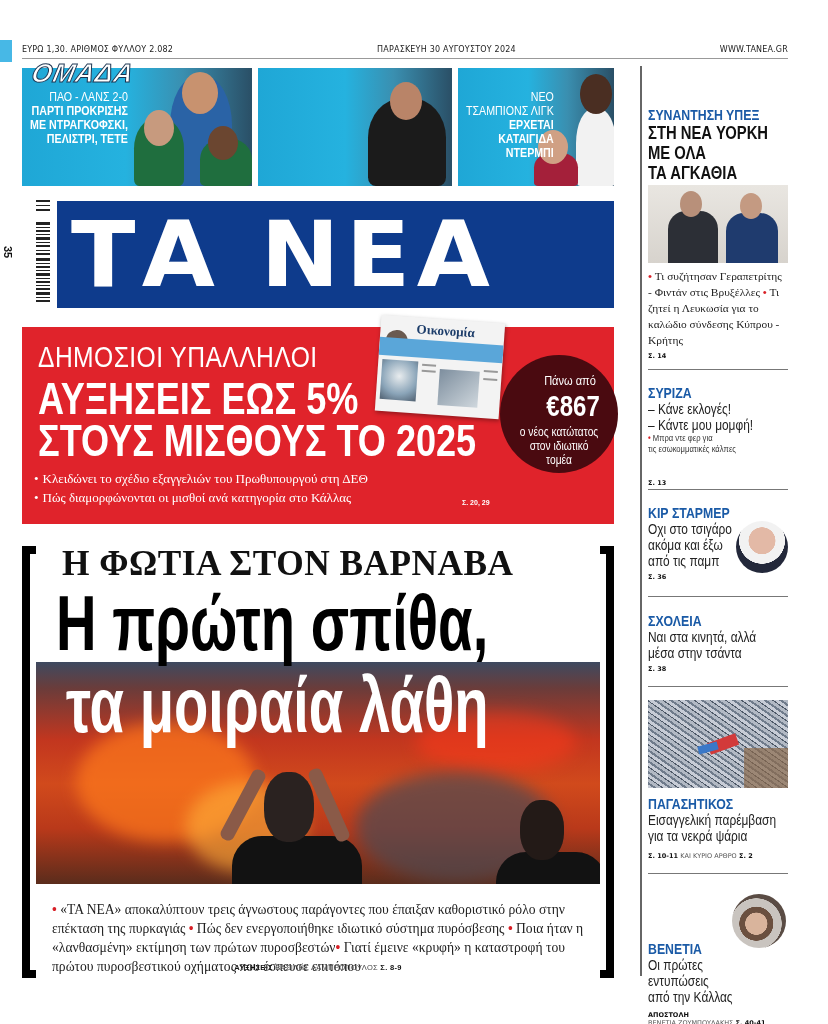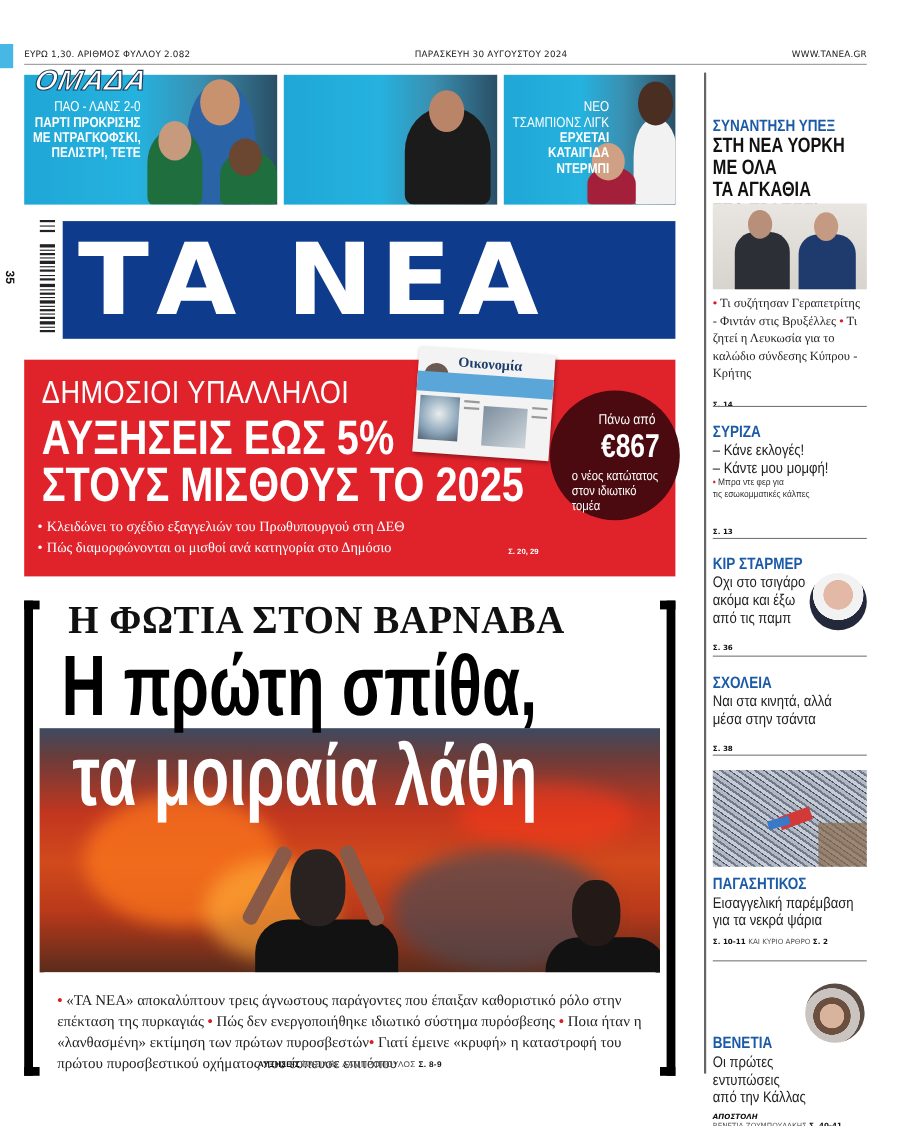--- a/index.html
+++ b/index.html
@@ -44,21 +44,21 @@
   .red-bullets .b { display: flex; }
   .red-bullets .dot { margin-right: 4px; }
   .red-page { position: absolute; left: 440px; top: 172px; color: #fff; font-size: 7px; font-weight: bold; }
   .oikonomia { position: absolute; left: 356px; top: -8px; width: 124px; height: 96px; background: #f3f3f3; transform: rotate(4deg); box-shadow: 1px 2px 4px rgba(0,0,0,0.35); overflow: hidden; }
   .oik-title { position: absolute; left: 36px; top: 4px; font-family: "Liberation Serif", serif; font-weight: bold; font-size: 13px; color: #1d3d6a; }
   .oik-band { position: absolute; left: 0; top: 22px; width: 100%; height: 18px; background: #5aa6d9; }
   .oik-photo { position: absolute; left: 4px; top: 44px; width: 36px; height: 40px; background: radial-gradient(circle at 50% 40%, #e8ecee, #8aa4b8 60%, #506070); }
   .oik-photo2 { position: absolute; left: 62px; top: 50px; width: 40px; height: 36px; background: linear-gradient(135deg,#7d8e9e,#cfd7dd); }
   .oik-face { position: absolute; left: 6px; top: 14px; width: 22px; height: 22px; border-radius: 50%; background: #6a5a50; }
   .oik-line { position: absolute; height: 2px; background: #999; }
-  .salary-circle { position: absolute; left: 478px; top: 28px; width: 118px; height: 118px; border-radius: 50%; background: #4a0a10; color: #fff; text-align: left; }
+  .salary-circle { position: absolute; left: 478px; top: 28px; width: 118px; height: 118px; border-radius: 50%; background: #4a0a10; color: #fff; text-align: center; }
   .sc-pre { position: absolute; right: 22px; top: 18px; font-size: 13px; transform: scaleX(0.85); transform-origin: right; white-space: nowrap; }
   .sc-amount { position: absolute; right: 18px; top: 34px; font-size: 30px; font-weight: bold; transform: scaleX(0.8); transform-origin: right; }
   .sc-post { position: absolute; right: 20px; top: 70px; font-size: 12px; line-height: 14px; transform: scaleX(0.85); transform-origin: right; white-space: nowrap; }
 
   
   .lead { position: absolute; left: 22px; top: 540px; width: 592px; height: 440px; }
   .bracket-l { position: absolute; left: 0; top: 6px; width: 14px; height: 432px; border: 8px solid #000; border-right: none; }
   .bracket-r { position: absolute; right: 0; top: 6px; width: 14px; height: 432px; border: 8px solid #000; border-left: none; }
   .lead-kicker { position: absolute; left: 40px; top: 2px; font-family: "Liberation Serif", serif; font-weight: bold; font-size: 36px; letter-spacing: 0.5px; white-space: nowrap; transform: scaleX(0.98); transform-origin: left; }
   .lead-photo { position: absolute; left: 14px; top: 122px; width: 564px; height: 222px; overflow: hidden;
@@ -72,21 +72,21 @@
   .red-dot { color: #d81f26; font-weight: bold; }
   .lead-credit { position: absolute; left: 0; width: 100%; top: 423px; text-align: center; font-size: 7.5px; letter-spacing: 0.3px; color: #444; }
   .lead-credit b { color: #111; }
   .sidebar-rule-left { position: absolute; left: 640px; top: 66px; width: 2px; height: 910px; background: #666; }
   .sb { position: absolute; left: 648px; width: 140px; }
   .sb-kicker { font-family: "Liberation Sans", sans-serif; font-weight: bold; font-size: 15px; color: #1a5aa6; transform: scaleX(0.82); transform-origin: left; white-space: nowrap; line-height: 17px; }
   .sb-head { font-family: "Liberation Sans", sans-serif; font-weight: bold; font-size: 19px; line-height: 20px; color: #111; transform: scaleX(0.78); transform-origin: left; white-space: nowrap; }
   .sb-serif { font-family: "Liberation Serif", serif; font-size: 11.4px; line-height: 16px; color: #222; }
   .sb-sans { font-family: "Liberation Sans", sans-serif; font-size: 14px; line-height: 16px; color: #222; transform: scaleX(0.85); transform-origin: left; white-space: nowrap; }
   .sb-small { font-family: "Liberation Sans", sans-serif; font-size: 8.5px; line-height: 11px; color: #333; transform: scaleX(0.9); transform-origin: left; white-space: nowrap; }
-  .sb-page { font-family: "DejaVu Sans", sans-serif; font-size: 6.5px; font-weight: bold; color: #111; margin-top: 16px; }
+  .sb-page { font-family: "DejaVu Sans", sans-serif; font-size: 6.5px; font-weight: bold; color: #111; margin-top: 4px; }
   .sb-page .lt { font-weight: normal; color: #555; }
   .sb-rule { position: absolute; left: 648px; width: 140px; height: 1px; background: #777; }
   .photo-handshake { position: absolute; left: 648px; top: 185px; width: 140px; height: 78px; background: linear-gradient(180deg,#e9e6e1,#d7d3cd); overflow: hidden; }
   .photo-fish { position: absolute; left: 648px; top: 700px; width: 140px; height: 88px; overflow: hidden;
     background: repeating-linear-gradient(35deg,#c7ccd6 0 3px,#6f7b8b 3px 5px,#b2b9c4 5px 8px,#4e5968 8px 9px); }
   .circle-photo { position: absolute; border-radius: 50%; overflow: hidden; }
 </style>
 </head>
 <body>
 
@@ -174,21 +174,21 @@
   <div class="red-kicker">ΔΗΜΟΣΙΟΙ ΥΠΑΛΛΗΛΟΙ</div>
   <div class="red-head l1">ΑΥΞΗΣΕΙΣ ΕΩΣ 5%</div>
   <div class="red-head l2">ΣΤΟΥΣ ΜΙΣΘΟΥΣ ΤΟ 2025</div>
   <div class="red-bullets">
     <div class="b">
         <span class="dot">•</span>
         <span>Κλειδώνει το σχέδιο εξαγγελιών του Πρωθυπουργού στη ΔΕΘ</span>
       </div>
     <div class="b">
         <span class="dot">•</span>
-        <span>Πώς διαμορφώνονται οι μισθοί ανά κατηγορία στο Δημόσιο</span>
+        <span>Πώς διαμορφώνονται οι μισθοί ανά κατηγορία στο Κάλλας</span>
       </div>
   </div>
   <div class="red-page">Σ. 20, 29</div>
 
   <div class="oikonomia">
     <div class="oik-face"></div>
     <div class="oik-title">Οικονομία</div>
     <div class="oik-band"></div>
     <div class="oik-photo"></div>
     <div class="oik-photo2"></div>
@@ -303,16 +303,16 @@
   <div class="sb-sans">για τα νεκρά ψάρια</div>
   <div class="sb-page" style="margin-top:8px;"><span>Σ. 10-11</span> <span class="lt">ΚΑΙ ΚΥΡΙΟ ΑΡΘΡΟ</span> <span>Σ. 2</span></div>
 </div>
 <div class="sb-rule" style="top:873px;"></div>
 
 <div class="sb" style="top:940px;">
   <div class="sb-kicker">ΒΕΝΕΤΙΑ</div>
   <div class="sb-sans">Οι πρώτες</div>
   <div class="sb-sans">εντυπώσεις</div>
   <div class="sb-sans">από την Κάλλας</div>
-  <div class="sb-page" style="margin-top:6px;font-style:italic;">ΑΠΟΣΤΟΛΗ</div>
+  <div class="sb-page" style="margin-top:6px;">ΑΠΟΣΤΟΛΗ</div>
   <div class="sb-page" style="margin-top:0;"><span class="lt">ΒΕΝΕΤΙΑ ΖΟΥΜΠΟΥΛΑΚΗΣ</span> <span>Σ. 40-41</span></div>
 </div>
 <div class="circle-photo" style="left:732px;top:894px;width:54px;height:54px;background:radial-gradient(circle at 45% 55%,#d9b49c 0 26%,#6b5040 27% 40%,#c9c4bf 41% 60%,#5a4c44 61%);"></div>
 
 </body></html>

